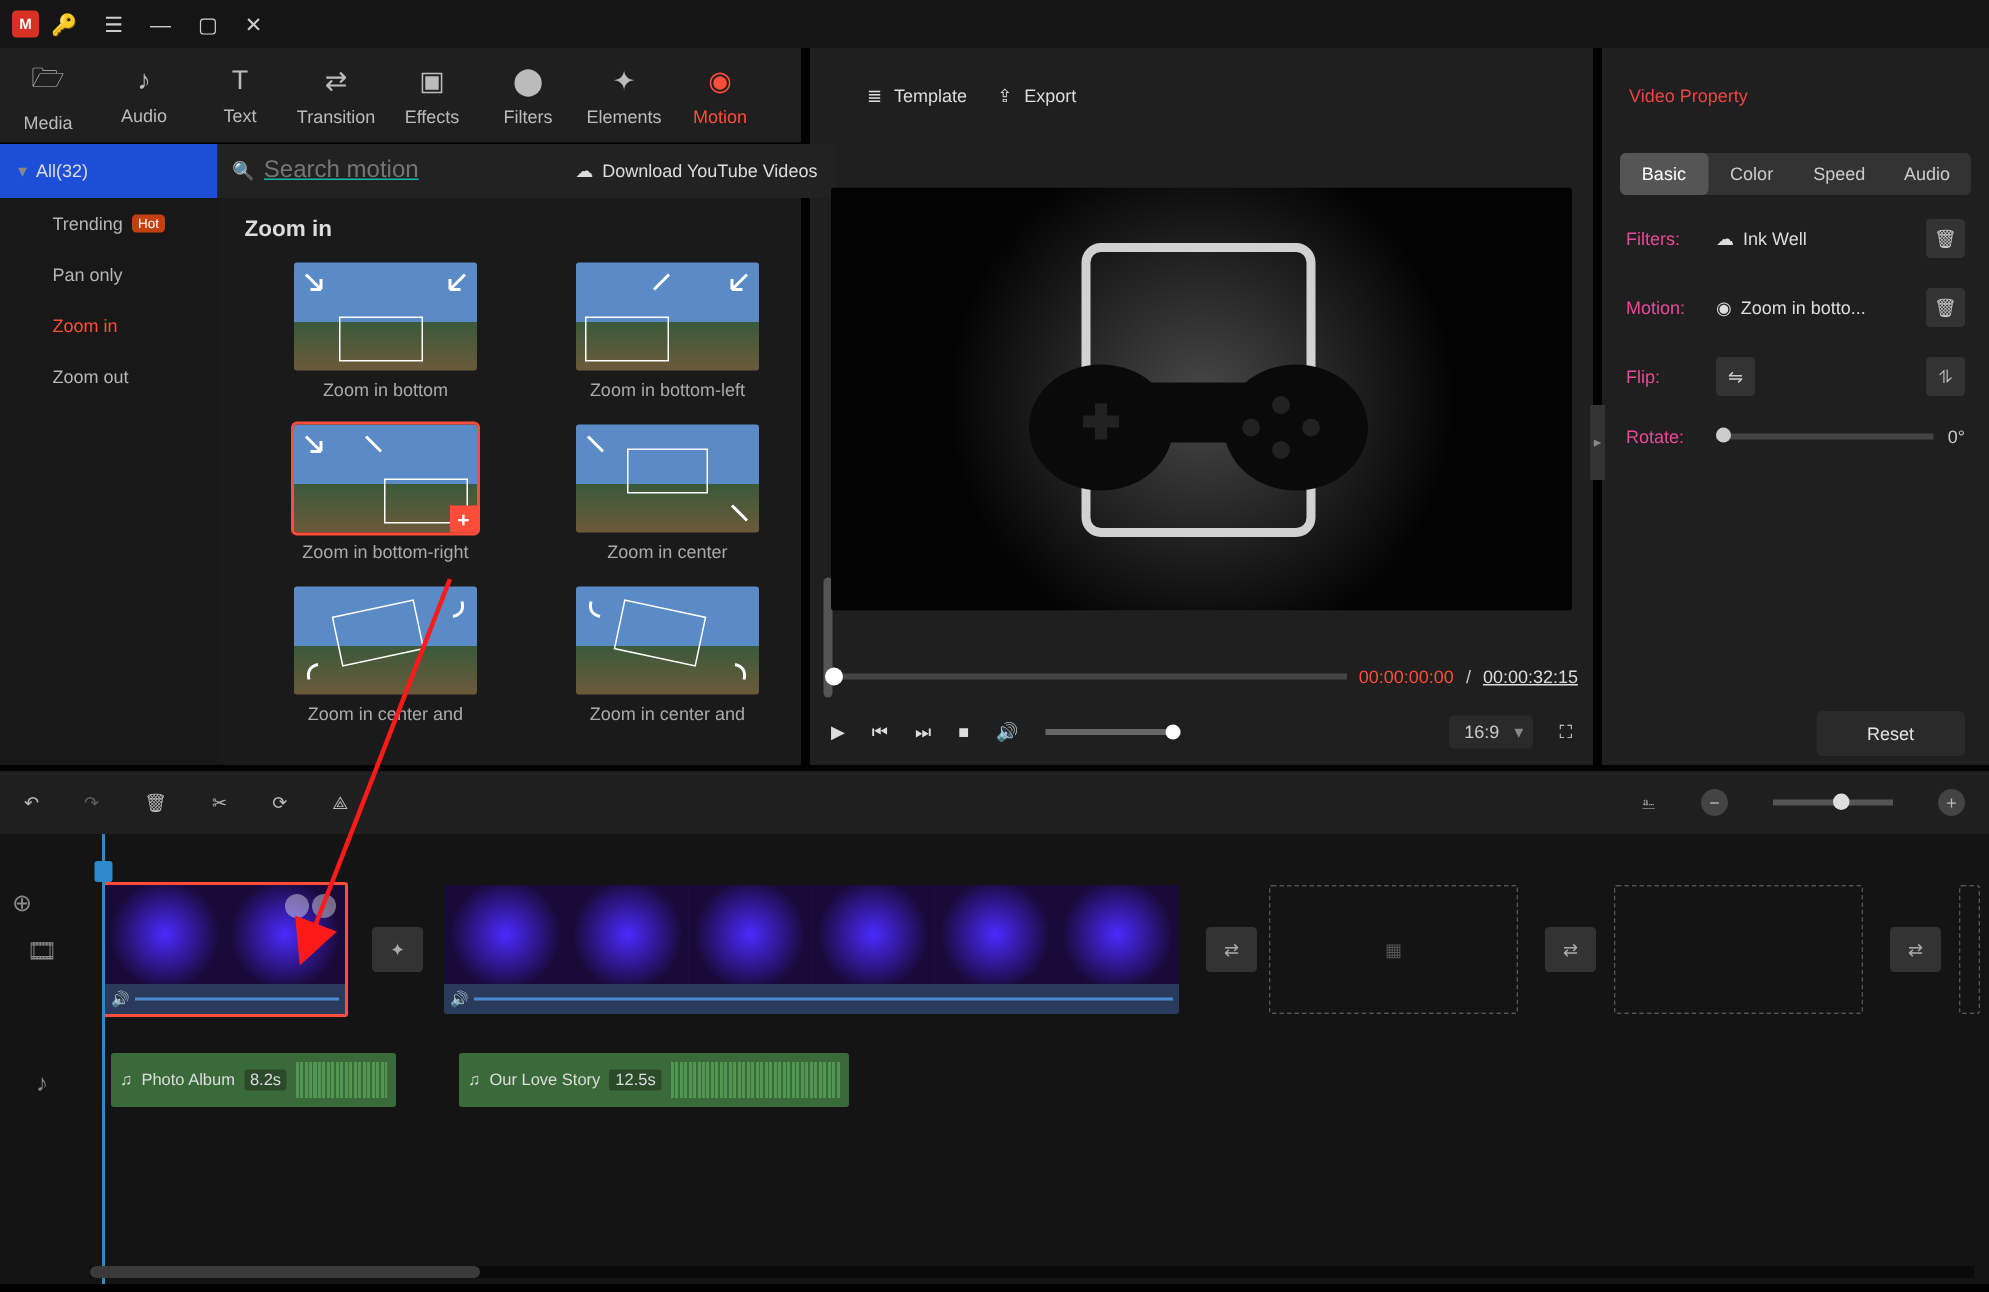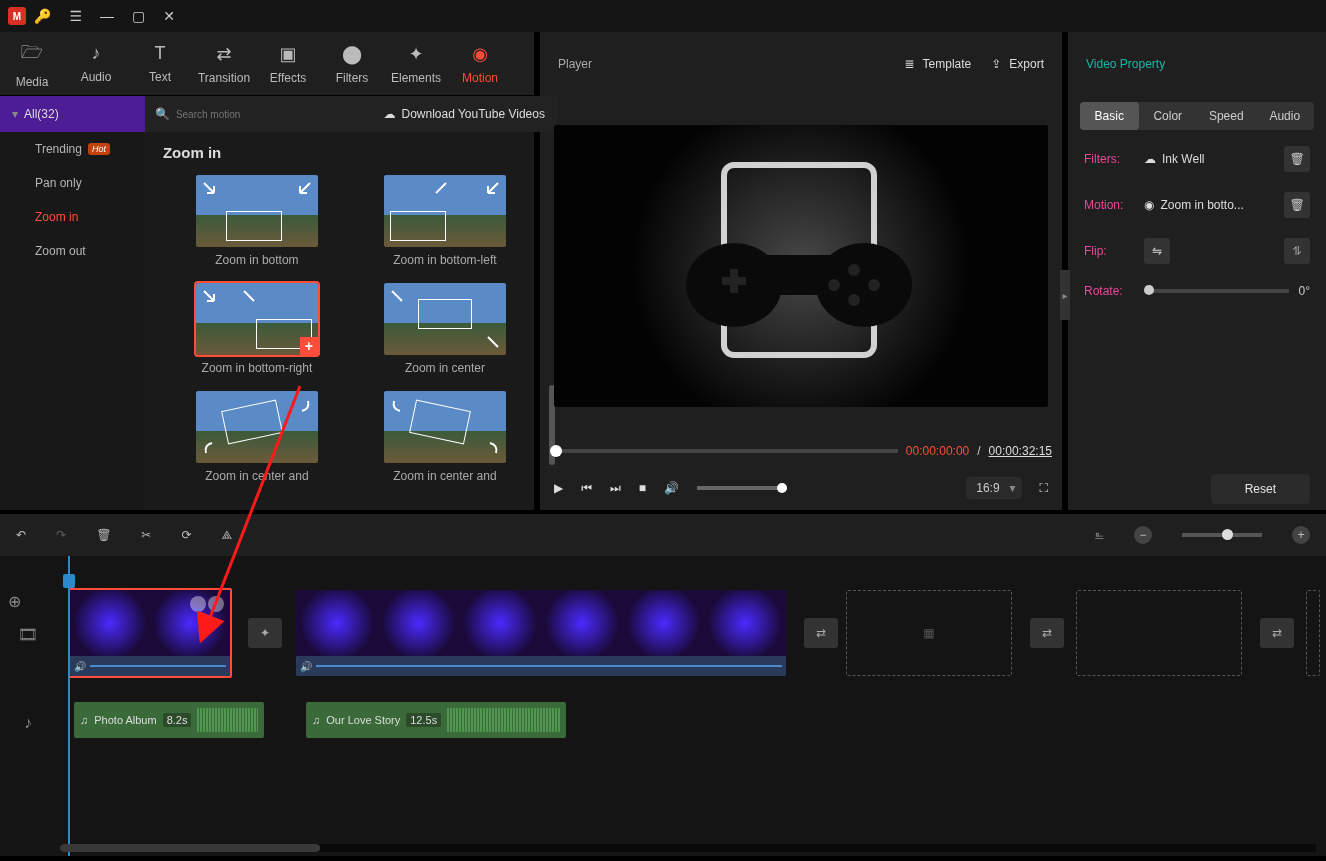--- a/index.html
+++ b/index.html
@@ -11,29 +11,29 @@
   .titlebar-icons span { color: #ccc; cursor: pointer; font-size: 14px; }
   .key-icon{color:#e6a23c !important;}
   .maincols { display: flex; height: 478px; }
   .leftpanel { width: 534px; display: flex; flex-direction: column; background:#1a1a1a;}
   .tabbar { height: 64px; display: flex; background: #1f1f1f; border-bottom:1px solid #000;}
   .tab { flex:0 0 auto; width:64px; display: flex; flex-direction: column; align-items: center; justify-content: center; color: #bbb; gap: 6px; cursor: pointer; font-size:12px;}
   .tab.active { color: #ff4d3a; }
   .tab .ticon { font-size: 18px; }
   .leftsub { display: flex; flex: 1; min-height:0;}
   .catcol { width: 148px; background: #181818; }
-  .catheader { height: 36px; display: flex; align-items: center; padding: 0 12px; background:#4c1d95; color:#ddd;}
+  .catheader { height: 36px; display: flex; align-items: center; padding: 0 12px; background:#1d4ed8; color:#ddd;}
   .catheader::before{content:"▾"; margin-right:6px;color:#888;}
   .catitem { height: 34px; display: flex; align-items: center; padding: 0 35px; color:#b5b5b5;cursor:pointer;gap:6px;}
   .catitem.active{color:#ff4d3a;}
-  .hotbadge{background:#c2410c;color:#fff;font-size:9px;padding:1px 4px;border-radius:3px;font-style:italic;}
+  .hotbadge{background:#c2410c;color:#fff;font-size:9px;padding:1px 4px;border-radius:3px;}
   .gridcol { flex: 1; display:flex;flex-direction:column;position:relative;}
   .searchrow{height:36px;display:flex;align-items:center;background:#222;}
   .searchbox{flex:0 0 180px;display:flex;align-items:center;gap:6px;padding:0 10px;color:#888;}
-  .searchbox input{background:transparent;border:none;color:#f9a8d4;font-size:10px;outline:none;width:120px;}
+  .searchbox input{background:transparent;border:none;color:#14b8a6;font-size:16px;outline:none;width:120px;text-decoration:underline;}
   .ytlink{margin-left:auto;margin-right:12px;color:#ddd;display:flex;align-items:center;gap:6px;cursor:pointer;}
   .gridtitle{padding:12px 18px 4px;color:#ddd;font-size:15px;font-weight:bold;}
   .gridwrap{flex:1;overflow:hidden;padding:0 14px;position:relative;}
   .gridinner{display:grid;grid-template-columns:repeat(2,160px);gap:16px 28px;padding:10px 18px;}
   .gi{display:flex;flex-direction:column;align-items:center;gap:6px;}
   .thumb{width:122px;height:72px;background:linear-gradient(#5a8bc7 0%,#5a8bc7 55%,#3a5a3a 55%,#6b5a3a 100%);border-radius:2px;position:relative;}
   .thumb.sel{outline:2px solid #ff4d3a;}
   .thumb .arrw{position:absolute;width:18px;height:18px;}
   .thumb .rect{position:absolute;border:1.5px solid #fff;}
   .addbtn{position:absolute;right:0;bottom:0;width:18px;height:18px;background:#ff4d3a;color:#fff;display:flex;align-items:center;justify-content:center;font-size:14px;font-weight:bold;}
@@ -50,21 +50,21 @@
   .seekbar::before{content:"";position:absolute;left:0;top:-4px;width:12px;height:12px;background:#fff;border-radius:50%;}
   .time-cur{color:#ff4d3a;}
   .time-tot{color:#ddd;text-decoration:underline;}
   .controls2{height:44px;display:flex;align-items:center;padding:0 14px;gap:18px;color:#ddd;}
   .controls2 .sp{flex:1;}
   .volslider{width:90px;height:4px;background:#666;position:relative;}
   .volslider::after{content:"";position:absolute;right:0;top:-3px;width:10px;height:10px;background:#fff;border-radius:50%;}
   .ratiodd{background:#2a2a2a;padding:4px 22px 4px 10px;color:#ccc;position:relative;border-radius:3px;}
   .ratiodd::after{content:"▾";position:absolute;right:6px;color:#888;}
   .rightpanel { width: 258px; background:#1f1f1f;display:flex;flex-direction:column;position:relative;}
-  .rhead{height:64px;display:flex;align-items:center;padding:0 18px;color:#14b8a6;}
+  .rhead{height:64px;display:flex;align-items:center;padding:0 18px;color:#ef4444;}
   .rtabs{display:flex;margin:6px 12px;background:#333;border-radius:4px;}
   .rtab{flex:1;text-align:center;padding:7px 0;color:#ccc;cursor:pointer;font-size:12px;}
   .rtab.active{background:#555;color:#fff;border-radius:4px;}
   .proprow{display:flex;align-items:center;padding:10px 16px;gap:10px;color:#ccc;}
   .proprow .plabel{width:50px;color:#ec4899;}
   .propval{flex:1;display:flex;align-items:center;gap:6px;color:#ddd;overflow:hidden;white-space:nowrap;text-overflow:ellipsis;}
   .propicon{width:26px;height:26px;background:#333;display:flex;align-items:center;justify-content:center;border-radius:3px;cursor:pointer;}
   .rotslider{flex:1;height:4px;background:#444;position:relative;}
   .rotslider::before{content:"";position:absolute;left:0;top:-4px;width:10px;height:10px;background:#ccc;border-radius:50%;}
   .resetbtn{margin:auto 16px 6px auto;padding:8px 34px;background:#2a2a2a;color:#e5e5e5;border-radius:4px;}
@@ -261,21 +261,20 @@
             </div>
           </div>
           <div class="vscroll"></div>
         </div>
       </div>
     </div>
   </div>
 
   <div class="midpanel">
     <div class="playerhead">
-      <div class="ptitle">Player</div>
       <div class="pbtn">
           <span>≣</span>
           <span>Template</span>
         </div>
       <div class="pbtn">
           <span>⇪</span>
           <span>Export</span>
         </div>
     </div>
     <div class="preview">

